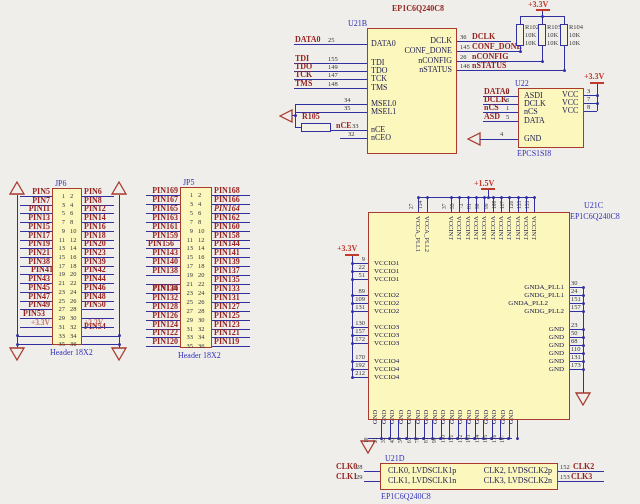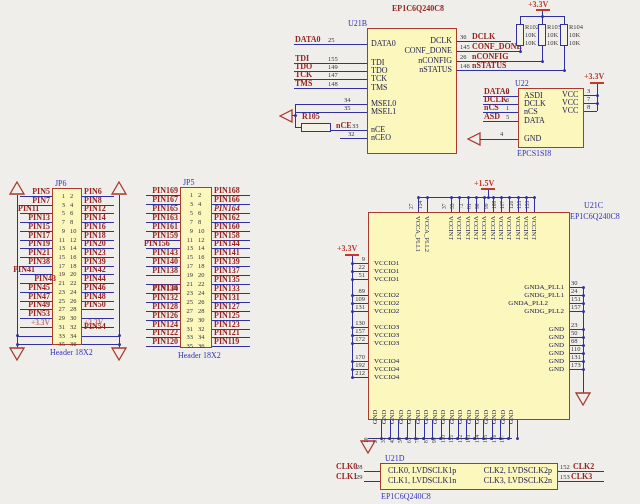--- a/index.html
+++ b/index.html
@@ -165,21 +165,21 @@
     <div class="t net" style="position: absolute; left: 84px; top: 187px;">PIN6</div>
     <div class="t pn" style="position: absolute; left: 56px; top: 200.72px; width: 9px; text-align: right;">3</div>
     <div class="t pn" style="position: absolute; left: 70px; top: 200.72px;">4</div>
     <div class="wire" style="position: absolute; left: 20px; top: 204.72px; width: 32px; height: 1px;"></div>
     <div class="t net" style="position: absolute; left: 18px; top: 195.72px; width: 32px; text-align: right;">PIN7</div>
     <div class="wire" style="position: absolute; left: 82px; top: 204.72px; width: 32px; height: 1px;"></div>
     <div class="t net" style="position: absolute; left: 84px; top: 195.72px;">PIN8</div>
     <div class="t pn" style="position: absolute; left: 56px; top: 209.44px; width: 9px; text-align: right;">5</div>
     <div class="t pn" style="position: absolute; left: 70px; top: 209.44px;">6</div>
     <div class="wire" style="position: absolute; left: 20px; top: 213.44px; width: 32px; height: 1px;"></div>
-    <div class="t net" style="position: absolute; left: 18px; top: 204.44px; width: 32px; text-align: left;">PIN11</div>
+    <div class="t net" style="position: absolute; left: 18px; top: 204.44px; width: 32px; text-align: right;">PIN11</div>
     <div class="wire" style="position: absolute; left: 82px; top: 213.44px; width: 32px; height: 1px;"></div>
     <div class="t net" style="position: absolute; left: 84px; top: 204.44px;">PIN12</div>
     <div class="t pn" style="position: absolute; left: 56px; top: 218.16px; width: 9px; text-align: right;">7</div>
     <div class="t pn" style="position: absolute; left: 70px; top: 218.16px;">8</div>
     <div class="wire" style="position: absolute; left: 20px; top: 222.16px; width: 32px; height: 1px;"></div>
     <div class="t net" style="position: absolute; left: 18px; top: 213.16px; width: 32px; text-align: right;">PIN13</div>
     <div class="wire" style="position: absolute; left: 82px; top: 222.16px; width: 32px; height: 1px;"></div>
     <div class="t net" style="position: absolute; left: 84px; top: 213.16px;">PIN14</div>
     <div class="t pn" style="position: absolute; left: 56px; top: 226.88px; width: 9px; text-align: right;">9</div>
     <div class="t pn" style="position: absolute; left: 70px; top: 226.88px;">10</div>
@@ -207,27 +207,27 @@
     <div class="t net" style="position: absolute; left: 84px; top: 248.04px;">PIN23</div>
     <div class="t pn" style="position: absolute; left: 56px; top: 261.76px; width: 9px; text-align: right;">17</div>
     <div class="t pn" style="position: absolute; left: 70px; top: 261.76px;">18</div>
     <div class="wire" style="position: absolute; left: 20px; top: 265.76px; width: 32px; height: 1px;"></div>
     <div class="t net" style="position: absolute; left: 18px; top: 256.76px; width: 32px; text-align: right;">PIN38</div>
     <div class="wire" style="position: absolute; left: 82px; top: 265.76px; width: 32px; height: 1px;"></div>
     <div class="t net" style="position: absolute; left: 84px; top: 256.76px;">PIN39</div>
     <div class="t pn" style="position: absolute; left: 56px; top: 270.48px; width: 9px; text-align: right;">19</div>
     <div class="t pn" style="position: absolute; left: 70px; top: 270.48px;">20</div>
     <div class="wire" style="position: absolute; left: 20px; top: 274.48px; width: 32px; height: 1px;"></div>
-    <div class="t net" style="position: absolute; left: 3px; top: 265.48px; width: 32px; text-align: right;">PIN41</div>
+    <div class="t net" style="position: absolute; left: 26px; top: 265.48px; width: 32px; text-align: center;">PIN41</div>
     <div class="wire" style="position: absolute; left: 82px; top: 274.48px; width: 32px; height: 1px;"></div>
     <div class="t net" style="position: absolute; left: 84px; top: 265.48px;">PIN42</div>
     <div class="t pn" style="position: absolute; left: 56px; top: 279.2px; width: 9px; text-align: right;">21</div>
     <div class="t pn" style="position: absolute; left: 70px; top: 279.2px;">22</div>
     <div class="wire" style="position: absolute; left: 20px; top: 283.2px; width: 32px; height: 1px;"></div>
-    <div class="t net" style="position: absolute; left: 24px; top: 274.2px; width: 32px; text-align: right;">PIN43</div>
+    <div class="t net" style="position: absolute; left: 18px; top: 274.2px; width: 32px; text-align: right;">PIN43</div>
     <div class="wire" style="position: absolute; left: 82px; top: 283.2px; width: 32px; height: 1px;"></div>
     <div class="t net" style="position: absolute; left: 84px; top: 274.2px;">PIN44</div>
     <div class="t pn" style="position: absolute; left: 56px; top: 287.92px; width: 9px; text-align: right;">23</div>
     <div class="t pn" style="position: absolute; left: 70px; top: 287.92px;">24</div>
     <div class="wire" style="position: absolute; left: 20px; top: 291.92px; width: 32px; height: 1px;"></div>
     <div class="t net" style="position: absolute; left: 18px; top: 282.92px; width: 32px; text-align: right;">PIN45</div>
     <div class="wire" style="position: absolute; left: 82px; top: 291.92px; width: 32px; height: 1px;"></div>
     <div class="t net" style="position: absolute; left: 84px; top: 282.92px;">PIN46</div>
     <div class="t pn" style="position: absolute; left: 56px; top: 296.64px; width: 9px; text-align: right;">25</div>
     <div class="t pn" style="position: absolute; left: 70px; top: 296.64px;">26</div>
@@ -237,21 +237,21 @@
     <div class="t net" style="position: absolute; left: 84px; top: 291.64px;">PIN48</div>
     <div class="t pn" style="position: absolute; left: 56px; top: 305.36px; width: 9px; text-align: right;">27</div>
     <div class="t pn" style="position: absolute; left: 70px; top: 305.36px;">28</div>
     <div class="wire" style="position: absolute; left: 20px; top: 309.36px; width: 32px; height: 1px;"></div>
     <div class="t net" style="position: absolute; left: 18px; top: 300.36px; width: 32px; text-align: right;">PIN49</div>
     <div class="wire" style="position: absolute; left: 82px; top: 309.36px; width: 32px; height: 1px;"></div>
     <div class="t net" style="position: absolute; left: 84px; top: 300.36px;">PIN50</div>
     <div class="t pn" style="position: absolute; left: 56px; top: 314.08px; width: 9px; text-align: right;">29</div>
     <div class="t pn" style="position: absolute; left: 70px; top: 314.08px;">30</div>
     <div class="wire" style="position: absolute; left: 20px; top: 318.08px; width: 32px; height: 1px;"></div>
-    <div class="t net" style="position: absolute; left: 18px; top: 309.08px; width: 32px; text-align: right;">PIN53</div>
+    <div class="t net" style="position: absolute; left: 18px; top: 309.08px; width: 32px; text-align: center;">PIN53</div>
     <div class="wire" style="position: absolute; left: 82px; top: 318.08px; width: 32px; height: 1px;"></div>
     <div class="t net" style="position: absolute; left: 84px; top: 322px;">PIN54</div>
     <div class="t pn" style="position: absolute; left: 56px; top: 322.8px; width: 9px; text-align: right;">31</div>
     <div class="t pn" style="position: absolute; left: 70px; top: 322.8px;">32</div>
     <div class="wire" style="position: absolute; left: 20px; top: 326.8px; width: 32px; height: 1px;"></div>
     <div class="t pwr2" style="position: absolute; left: 18px; top: 317.8px; width: 32px; text-align: right;">+3.3V</div>
     <div class="wire" style="position: absolute; left: 82px; top: 326.8px; width: 32px; height: 1px;"></div>
     <div class="t pwr2" style="position: absolute; left: 84px; top: 317.8px;">+3.3V</div>
     <div class="t pn" style="position: absolute; left: 56px; top: 331.52px; width: 9px; text-align: right;">33</div>
     <div class="t pn" style="position: absolute; left: 70px; top: 331.52px;">34</div>
@@ -314,21 +314,21 @@
     <div class="t net" style="position: absolute; left: 214px; top: 221.6px;">PIN160</div>
     <div class="t pn" style="position: absolute; left: 184px; top: 235.5px; width: 9px; text-align: right;">11</div>
     <div class="t pn" style="position: absolute; left: 198px; top: 235.5px;">12</div>
     <div class="wire" style="position: absolute; left: 146px; top: 239.5px; width: 34px; height: 1px;"></div>
     <div class="t net" style="position: absolute; left: 144px; top: 230.5px; width: 34px; text-align: right;">PIN159</div>
     <div class="wire" style="position: absolute; left: 212px; top: 239.5px; width: 38px; height: 1px;"></div>
     <div class="t net" style="position: absolute; left: 214px; top: 230.5px;">PIN158</div>
     <div class="t pn" style="position: absolute; left: 184px; top: 244.4px; width: 9px; text-align: right;">13</div>
     <div class="t pn" style="position: absolute; left: 198px; top: 244.4px;">14</div>
     <div class="wire" style="position: absolute; left: 146px; top: 248.4px; width: 34px; height: 1px;"></div>
-    <div class="t net" style="position: absolute; left: 144px; top: 239.4px; width: 34px; text-align: left;">PIN156</div>
+    <div class="t net" style="position: absolute; left: 144px; top: 239.4px; width: 34px; text-align: center;">PIN156</div>
     <div class="wire" style="position: absolute; left: 212px; top: 248.4px; width: 38px; height: 1px;"></div>
     <div class="t net" style="position: absolute; left: 214px; top: 239.4px;">PIN144</div>
     <div class="t pn" style="position: absolute; left: 184px; top: 253.3px; width: 9px; text-align: right;">15</div>
     <div class="t pn" style="position: absolute; left: 198px; top: 253.3px;">16</div>
     <div class="wire" style="position: absolute; left: 146px; top: 257.3px; width: 34px; height: 1px;"></div>
     <div class="t net" style="position: absolute; left: 144px; top: 248.3px; width: 34px; text-align: right;">PIN143</div>
     <div class="wire" style="position: absolute; left: 212px; top: 257.3px; width: 38px; height: 1px;"></div>
     <div class="t net" style="position: absolute; left: 214px; top: 248.3px;">PIN141</div>
     <div class="t pn" style="position: absolute; left: 184px; top: 262.2px; width: 9px; text-align: right;">17</div>
     <div class="t pn" style="position: absolute; left: 198px; top: 262.2px;">18</div>

